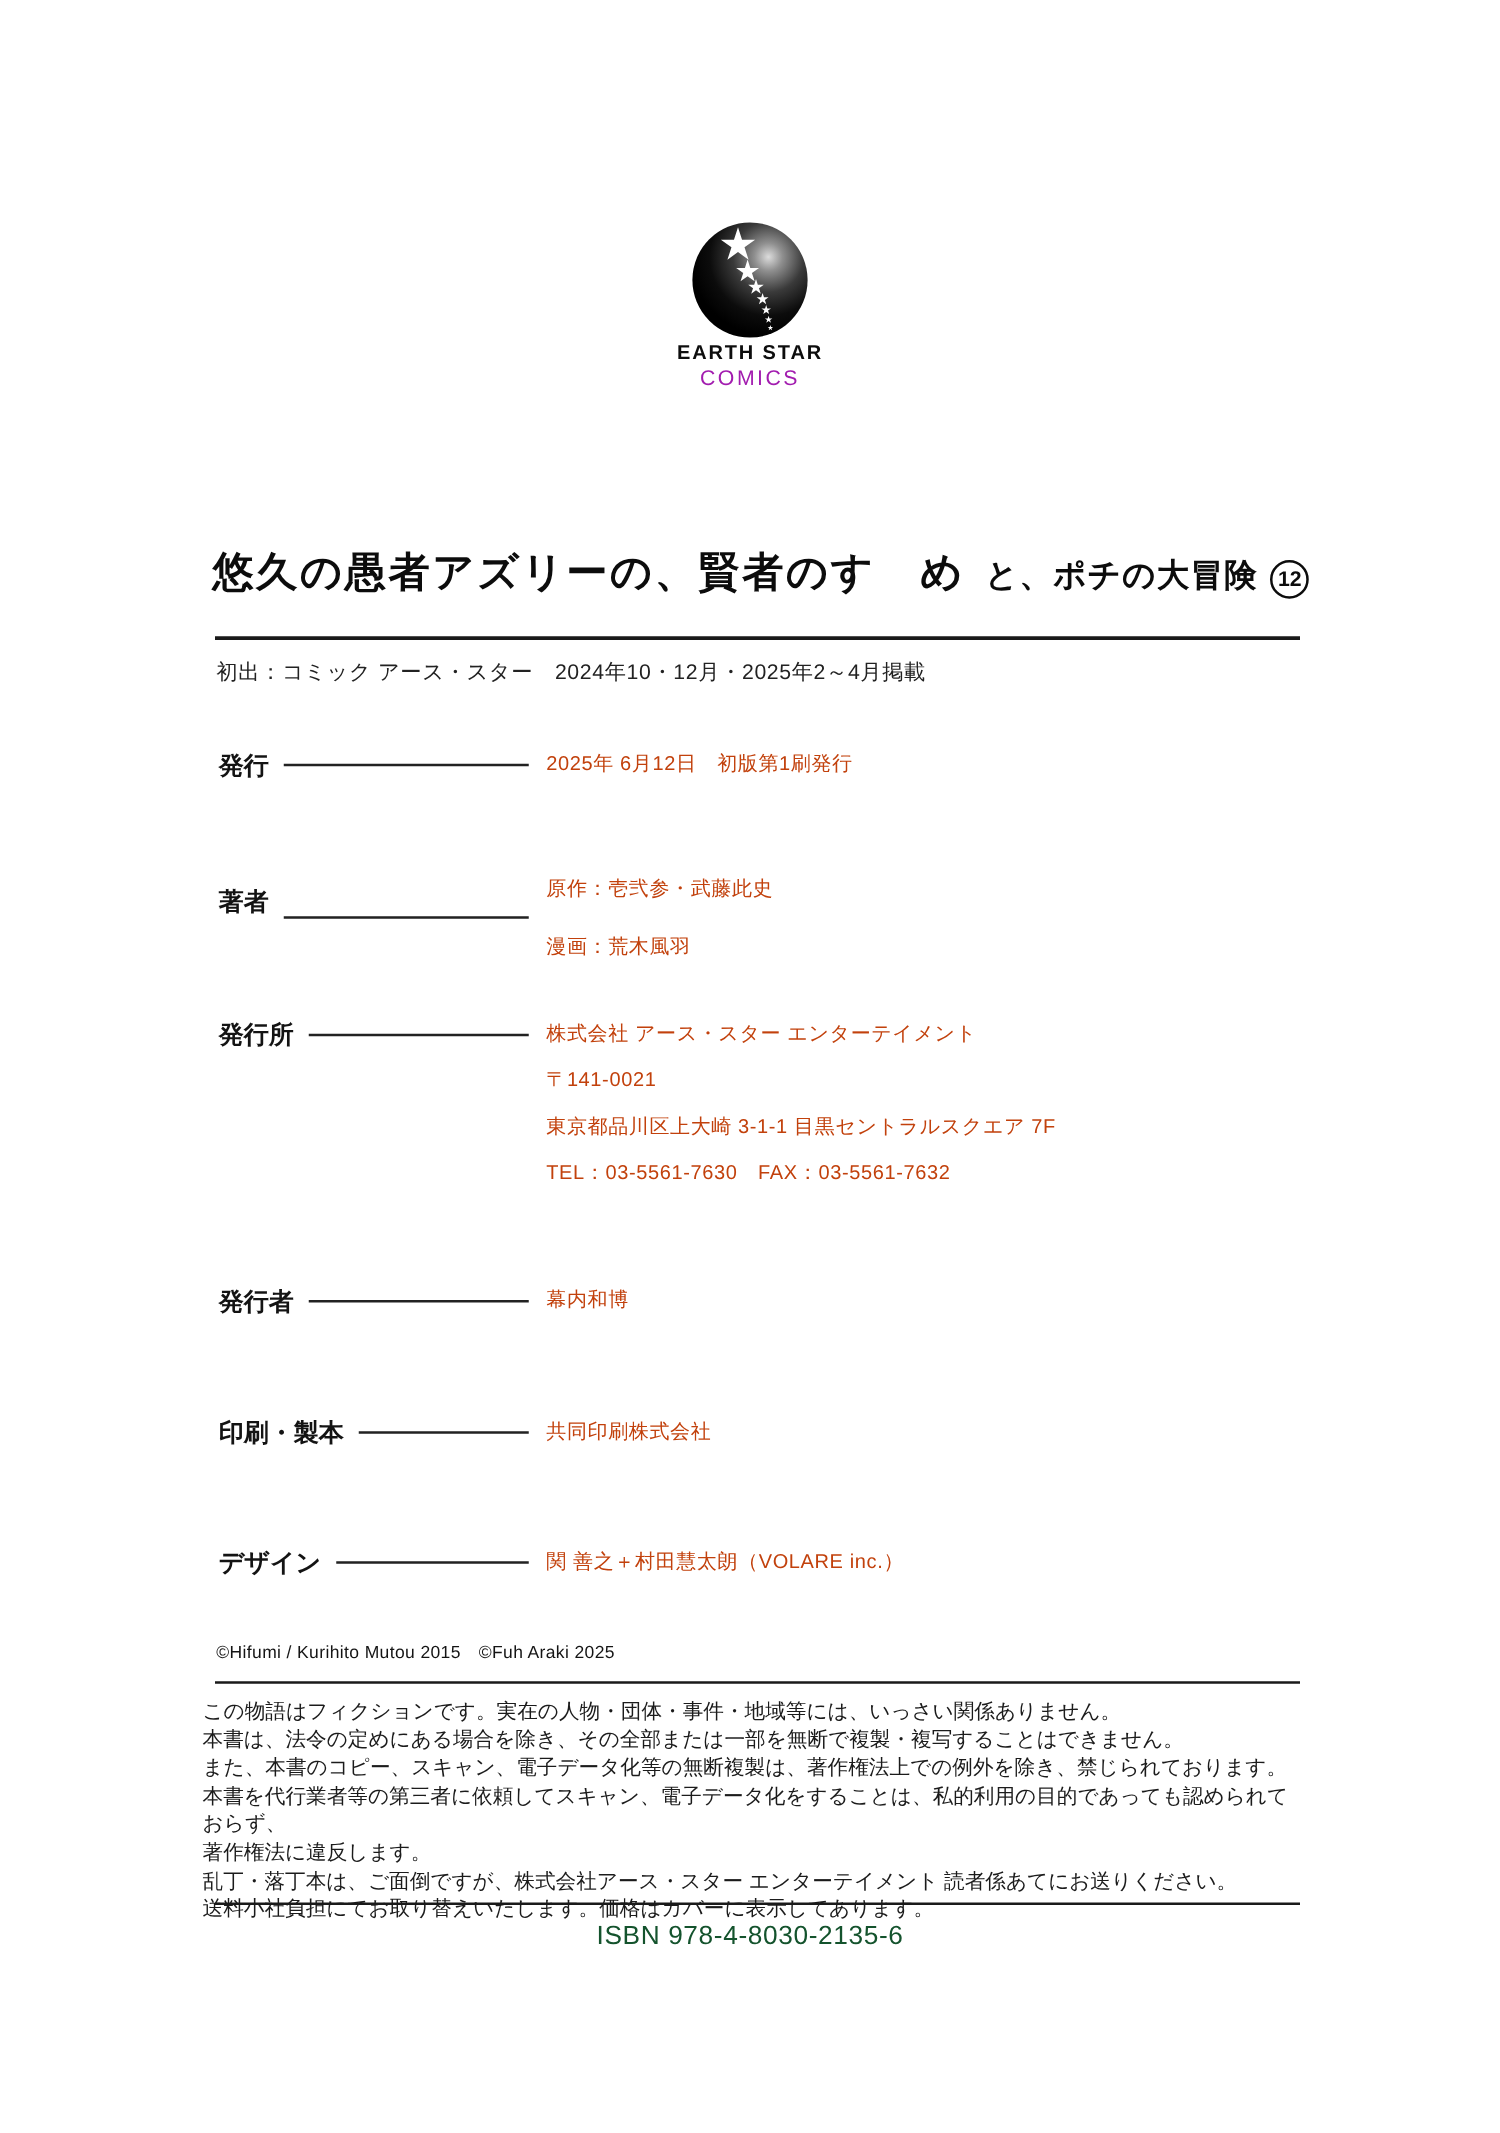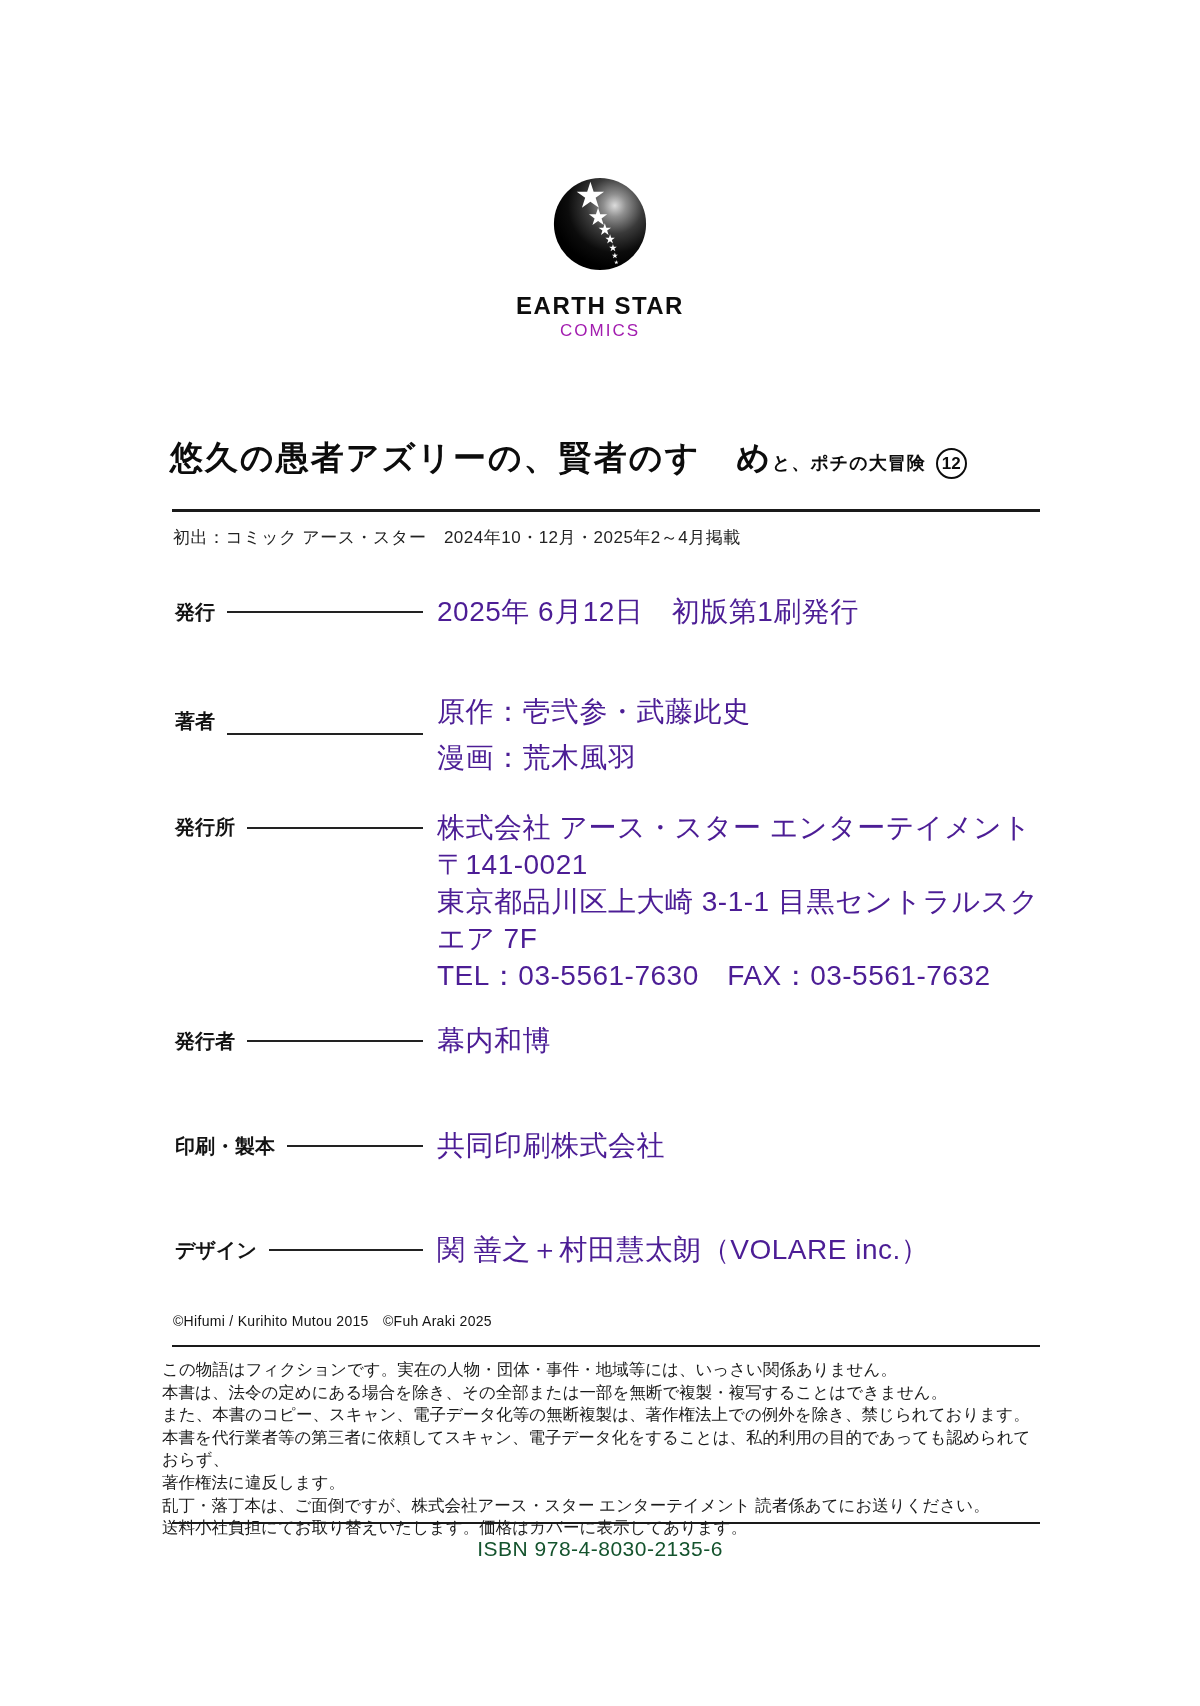--- a/index.html
+++ b/index.html
@@ -3,44 +3,44 @@
 <meta charset="utf-8">
 <style>
   * { margin:0; padding:0; box-sizing:border-box; }
   html,body { background:#fff; }
   body { font-family:"Liberation Sans", sans-serif; color:#111; }
   .page { position:relative; width:1200px; height:1706px; background:#ffffff; overflow:hidden; margin:0 auto; }
 
   
   .logo-block { position:absolute; top:176px; left:0; width:100%; display:flex; flex-direction:column; align-items:center; }
   .logo-globe { width:96px; height:96px; }
-  .logo-line1 { margin-top:20px; font-size:24px; font-weight:bold; letter-spacing:1.5px; color:#0d0d0d;text-align:right; }
+  .logo-line1 { margin-top:2px; font-size:16px; font-weight:bold; letter-spacing:1.5px; color:#0d0d0d;text-align:right; }
   .logo-line2 { margin-top:1px; font-size:17px; font-weight:normal; letter-spacing:2px; color:#a21caf; }
 
   
   .title-row { position:absolute; top:436px; left:170px; display:flex; align-items:baseline; white-space:nowrap; }
   .title-main { font-size:33px; font-weight:bold; letter-spacing:2px; color:#0c0c0c; }
-  .title-sub  { font-size:18px; font-weight:bold; letter-spacing:1px; color:#0c0c0c; }
+  .title-sub  { font-size:26px; font-weight:bold; letter-spacing:1px; margin-left:16px; color:#0c0c0c; }
   .vol-badge  { align-self:flex-end; margin-left:10px; margin-bottom:2px; width:31px; height:31px;
                 border:2.5px solid #0c0c0c; border-radius:50%; display:inline-flex; align-items:center;
                 justify-content:center; font-size:17px; font-weight:bold; color:#0c0c0c; }
 
   .rule { position:absolute; left:172px; width:868px; background:#1a1a1a; }
   .rule-title { top:509px; height:3px; }
   .rule-legal-top { top:1345px; height:2px; }
   .rule-legal-bottom { top:1522px; height:2px; }
 
   .first-pub { position:absolute; top:526px; left:173px; font-size:17px; color:#222; letter-spacing:0.5px; }
 
   
   .row { position:absolute; left:175px; width:868px; display:flex; align-items:flex-start; }
   .label-wrap { width:262px; flex:0 0 262px; display:flex; align-items:center; height:30px; }
   .row-label { font-size:20px; font-weight:bold; white-space:nowrap; color:#131313; }
   .leader { flex:1; height:2px; background:#222; margin-left:12px; margin-right:14px; }
-  .row-value { font-size:28px; line-height:30px; color:#4c1d95; letter-spacing:0.5px; }
+  .row-value { font-size:16px; line-height:30px; color:#c2410c; letter-spacing:0.5px; }
   .row--lh37 .label-wrap { height:37px; }
   .row--lh37 .row-value { line-height:37px; }
   .row--lh46 .label-wrap { height:46px;align-items:flex-end; }
   .row--lh46 .row-value { line-height:46px; }
 
   .copyright { position:absolute; top:1313px; left:173px; font-size:14px; letter-spacing:0.3px; color:#141414; }
 
   .legal { position:absolute; top:1358px; left:162px; width:880px; font-size:16.5px; line-height:22.6px; color:#1b1b1b; }
 
   .isbn { position:absolute; top:1537px; left:0; width:100%; text-align:center; font-size:21px; letter-spacing:0.5px; color:#14532d; }

